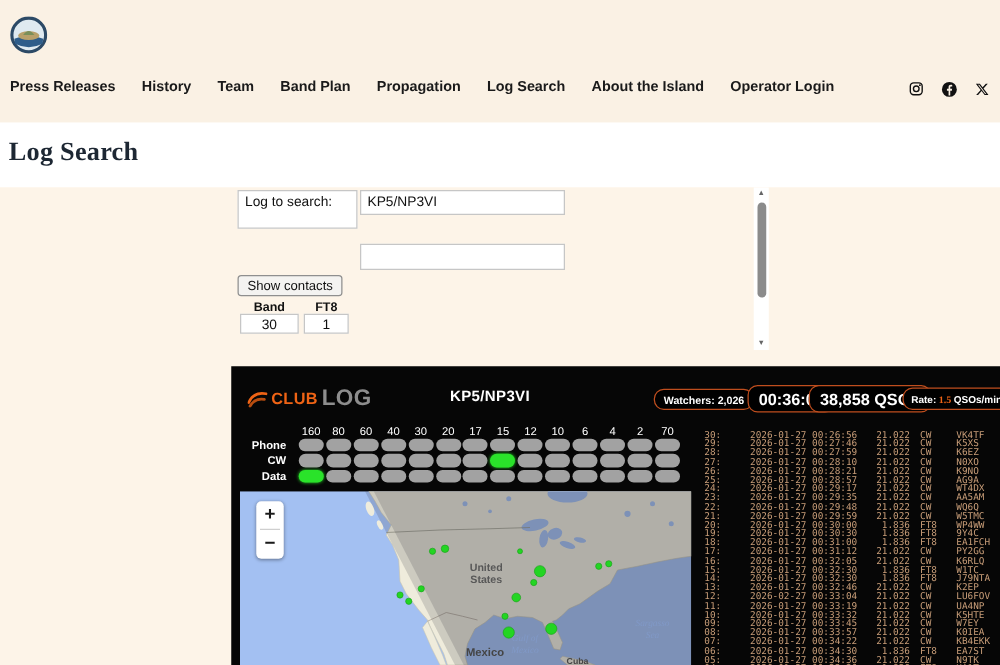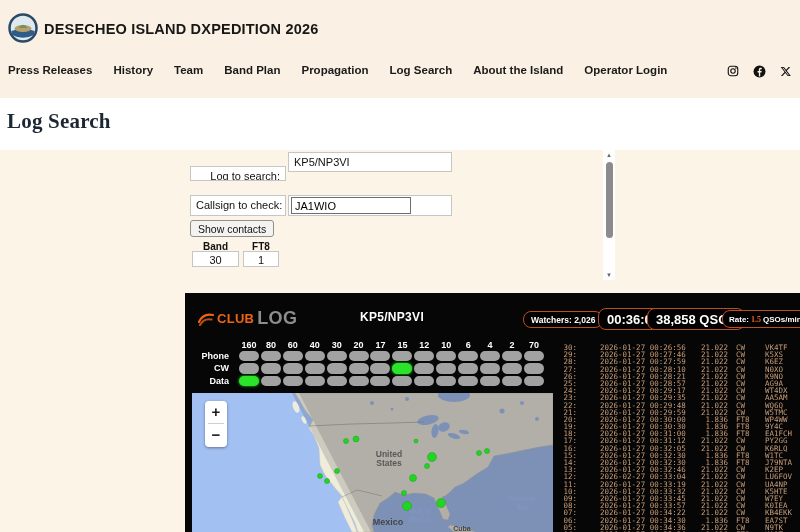--- a/index.html
+++ b/index.html
@@ -15,21 +15,21 @@
   .social{position:absolute;right:8px;top:64px;display:flex;gap:12px;align-items:center;}
   .social-btn{width:14px;height:14px;display:flex;align-items:center;justify-content:center;cursor:pointer;}
   
   .title-strip{position:absolute;left:0;top:98px;width:800px;height:52px;background:#ffffff;}
   .page-title{position:absolute;left:7px;top:11px;font-family:"Liberation Serif",serif;
               font-size:21px;font-weight:700;color:#1d2733;letter-spacing:.2px;}
   
   .content{position:absolute;left:0;top:150px;width:800px;height:382px;background:#fdf4e8;}
   .cell{position:absolute;background:#fff;border:1px solid #c6c6c6;font-size:11px;color:#111;
         line-height:17px;padding:1px 5px;box-sizing:border-box;white-space:nowrap;overflow:hidden;}
-  .c-log-label{left:190px;top:16px;width:96px;height:15px;text-align:right;}
+  .c-log-label{left:190px;top:2px;width:96px;height:31px;}
   .c-log-value{left:288px;top:2px;width:164px;height:20px;}
   .c-summary{left:190px;top:24px;width:262px;height:19px;}
   .c-summary span{display:inline-block;transform:scaleX(.72);transform-origin:0 50%;font-size:10.5px;}
   .c-call-label{left:190px;top:45px;width:96px;height:21px;}
   .c-call-value{left:288px;top:45px;width:164px;height:21px;}
   .call-input{position:absolute;left:291px;top:47px;width:112px;height:15px;border:1.5px solid #6e6e6e;
               background:#fff;font-size:11px;padding:0 3px;font-family:"Liberation Sans",sans-serif;}
   .show-btn{position:absolute;left:190px;top:70px;height:17px;font-size:10.5px;color:#111;
             background:#f4f3f1;border:1px solid #8f8f8f;border-radius:3px;padding:0 7px;cursor:pointer;
             font-family:"Liberation Sans",sans-serif;}
@@ -56,21 +56,21 @@
          display:flex;align-items:center;justify-content:center;white-space:nowrap;box-sizing:border-box;}
   .badge.watchers{left:338px;top:18px;height:17px;padding:0 7px;font-size:8.5px;font-weight:700;}
   .badge.clock{left:413px;top:15px;height:22px;padding:0 8px;font-size:13px;font-weight:700;}
   .badge.qsos{left:462px;top:15px;height:22px;padding:0 8px;font-size:13px;font-weight:700;}
   .badge.rate{left:537px;top:17px;height:18px;padding:0 6px;font-size:8px;font-weight:700;}
   .rate-val{color:#ee6315;margin:0 2px;font-family:Liberation Serif, serif;}
   
   .matrix{position:absolute;left:0;top:47px;display:grid;
           grid-template-columns:53px repeat(14,21.93px);
           grid-template-rows:10px repeat(3,12.4px);}
-  .mx-bh{font-size:9px;font-weight:700;color:#fff;text-align:center;line-height:10px;}
+  .mx-bh{font-size:9px;font-weight:400;color:#fff;text-align:center;line-height:10px;}
   .mx-ml{font-size:9px;font-weight:700;color:#fff;text-align:right;padding-right:9px;line-height:12.4px;}
   .pill-c{display:flex;align-items:center;justify-content:center;}
   .pill{width:20px;height:10.5px;border-radius:5.5px;background:#a2a2a2;}
   .pill.on{background:#2ae32a;box-shadow:0 0 3px #2ae32a;}
   
   .map-wrap{position:absolute;left:7px;top:100px;width:361px;height:139px;}
   .map-svg{display:block;}
   .zoomctl{position:absolute;left:13px;top:8px;width:22px;height:46px;background:#fff;border-radius:4px;
            box-shadow:0 1px 3px rgba(0,0,0,.4);}
   .zoomctl .zb{height:22px;text-align:center;line-height:22px;font-size:15px;font-weight:700;color:#1a1a1a;cursor:pointer;}
@@ -92,21 +92,20 @@
 </head>
 <body>
 
 <div class="site-header">
   <svg class="logo" width="30" height="30" viewBox="0 0 30 30">
     <circle cx="15" cy="15" r="13.5" fill="#dfeaf0" stroke="#2c4a66" stroke-width="2.5"></circle>
     <path d="M3.5 18 Q15 13 26.5 18 L26 22 Q15 27.5 4 22 Z" fill="#2e5d8a"></path>
     <ellipse cx="15" cy="15.5" rx="8.5" ry="3.5" fill="#b8a06a"></ellipse>
     <path d="M10.5 15 Q15 8.5 19.5 15 Z" fill="#7a8f5a"></path>
   </svg>
-  <div class="site-title">DESECHEO ISLAND DXPEDITION 2026</div>
   <div class="main-nav">
       <div class="nav-item">Press Releases</div>
       <div class="nav-item">History</div>
       <div class="nav-item">Team</div>
       <div class="nav-item">Band Plan</div>
       <div class="nav-item">Propagation</div>
       <div class="nav-item">Log Search</div>
       <div class="nav-item">About the Island</div>
       <div class="nav-item">Operator Login</div>
     </div>
@@ -132,23 +131,21 @@
   </div>
 </div>
 
 <div class="title-strip">
   <div class="page-title">Log Search</div>
 </div>
 
 <div class="content">
   <div class="cell c-log-label">Log to search:</div>
   <div class="cell c-log-value">KP5/NP3VI</div>
-  <div class="cell c-call-label">Callsign to check:</div>
   <div class="cell c-call-value"></div>
-  <input class="call-input" type="text" value="JA1WIO" style="">
   <button class="show-btn">Show contacts</button>
   <div class="stat-hdr b">Band</div>
   <div class="stat-hdr f">FT8</div>
   <div class="stat-cell b">30</div>
   <div class="stat-cell f">1</div>
 
   <div class="sbar">
     <div class="arr up">▲</div>
     <div class="thumb"></div>
     <div class="arr dn">▼</div>

